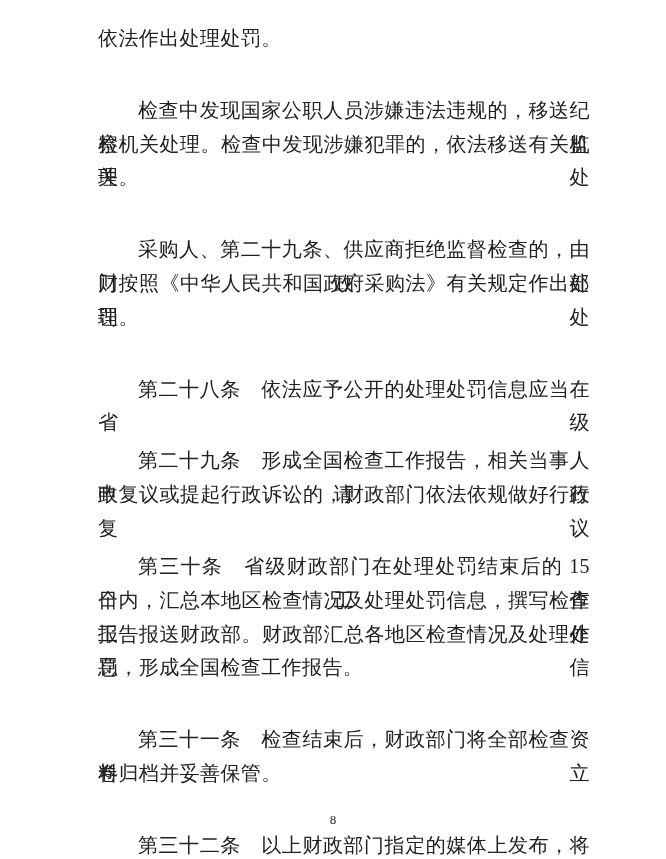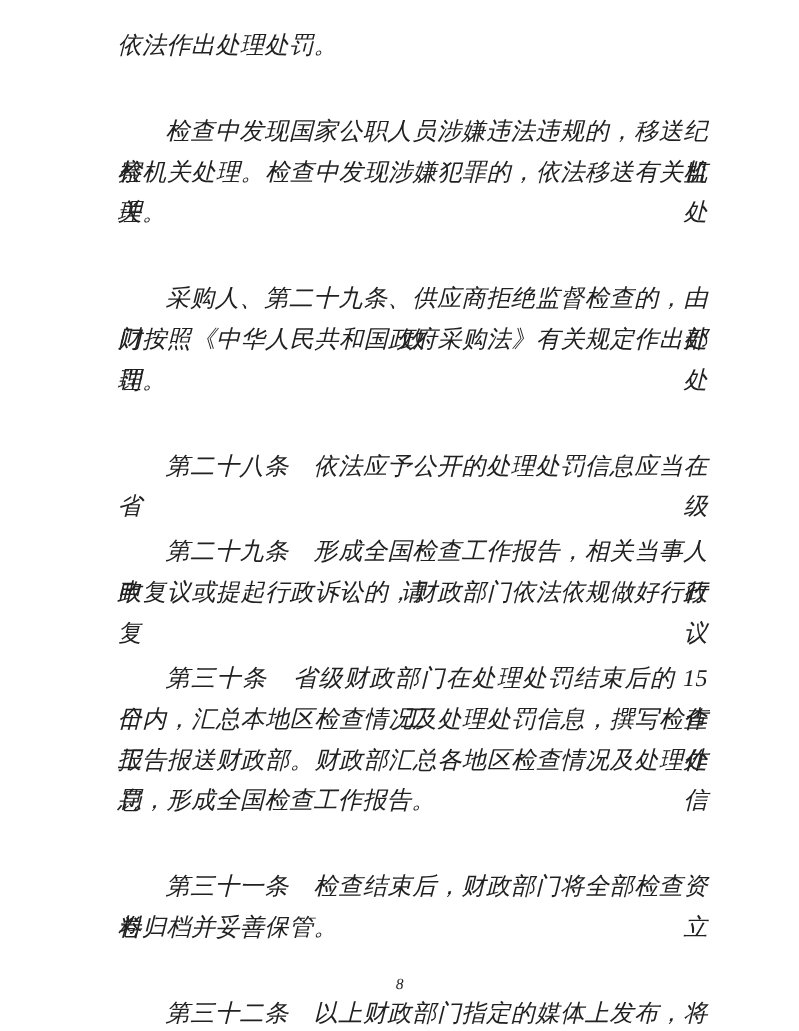--- a/index.html
+++ b/index.html
@@ -14,21 +14,20 @@
     font-family: "Liberation Serif", "DejaVu Serif", serif;
     color: #212121;
     position: relative;
   }
   .page {
     position: absolute;
     left: 0; top: 0;
     width: 666px;
     height: 859px;
     background: #ffffff;
-    font-style: italic;
   }
   .text-column {
     position: absolute;
     left: 98px;
     top: 22px;
     width: 492px;
   }
   .line {
     font-size: 20px;
     line-height: 33.8px;

